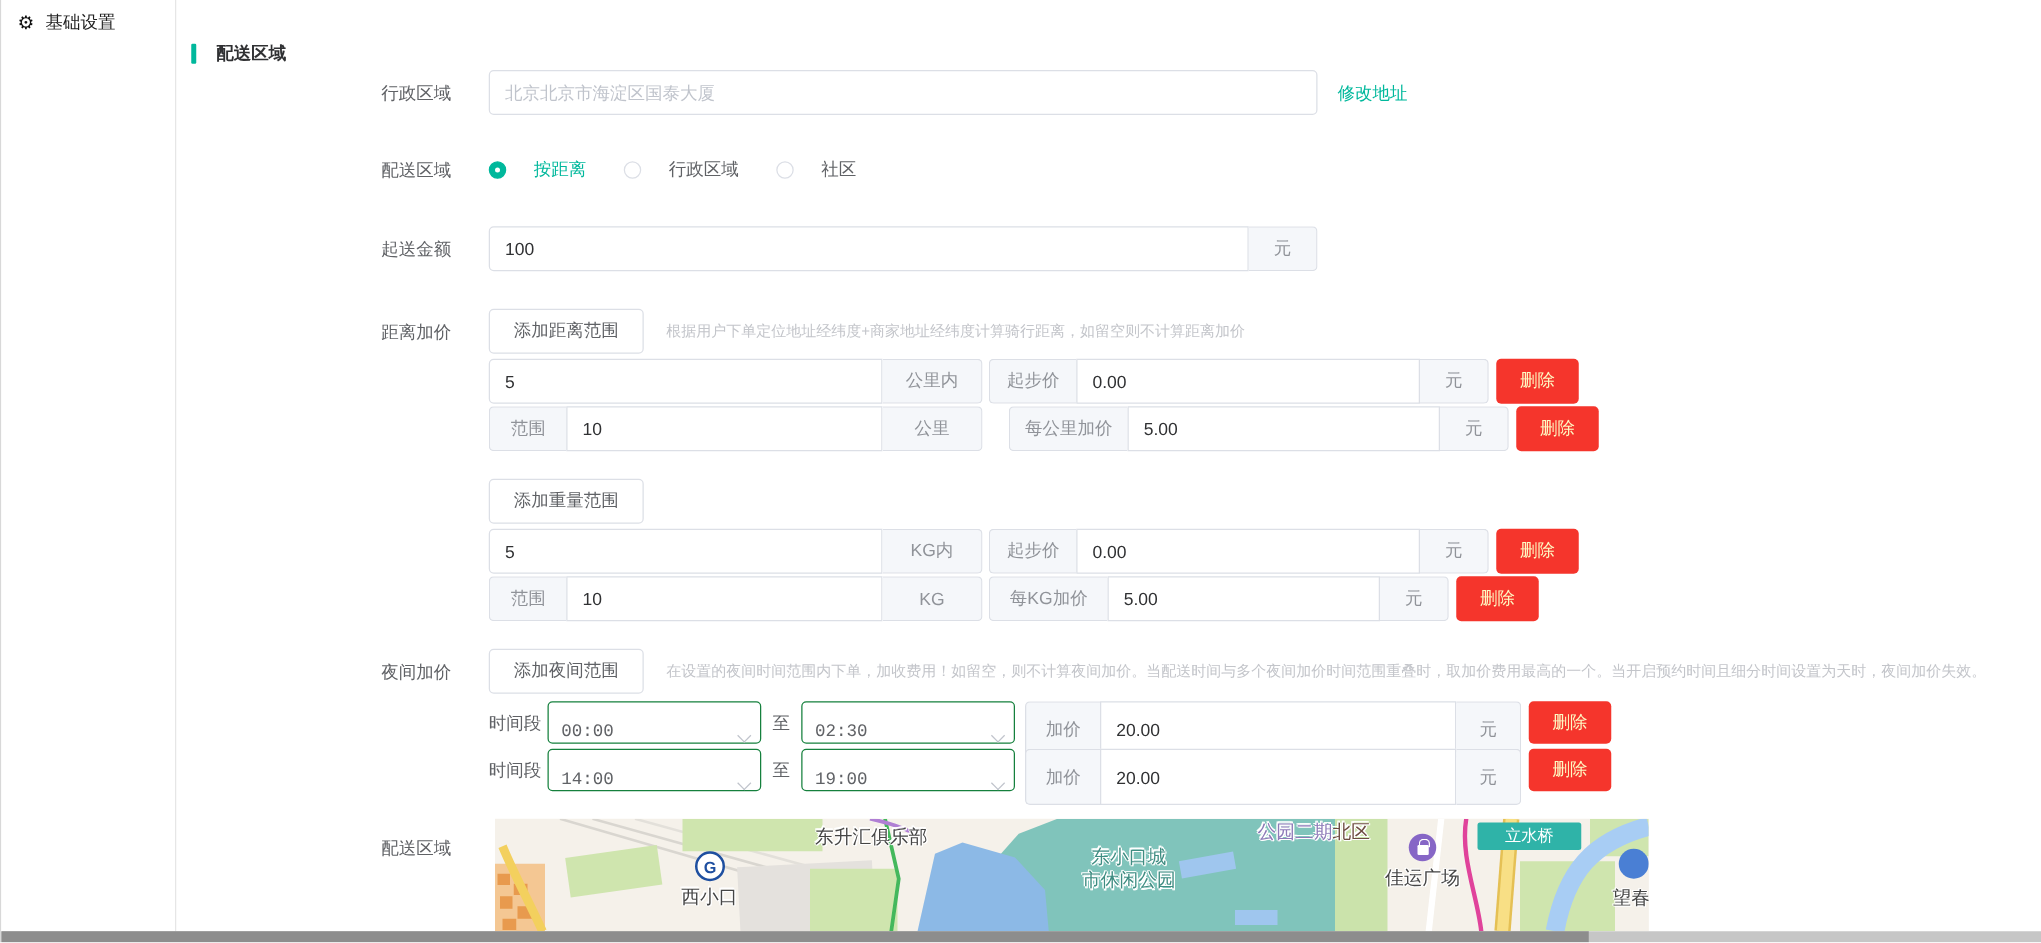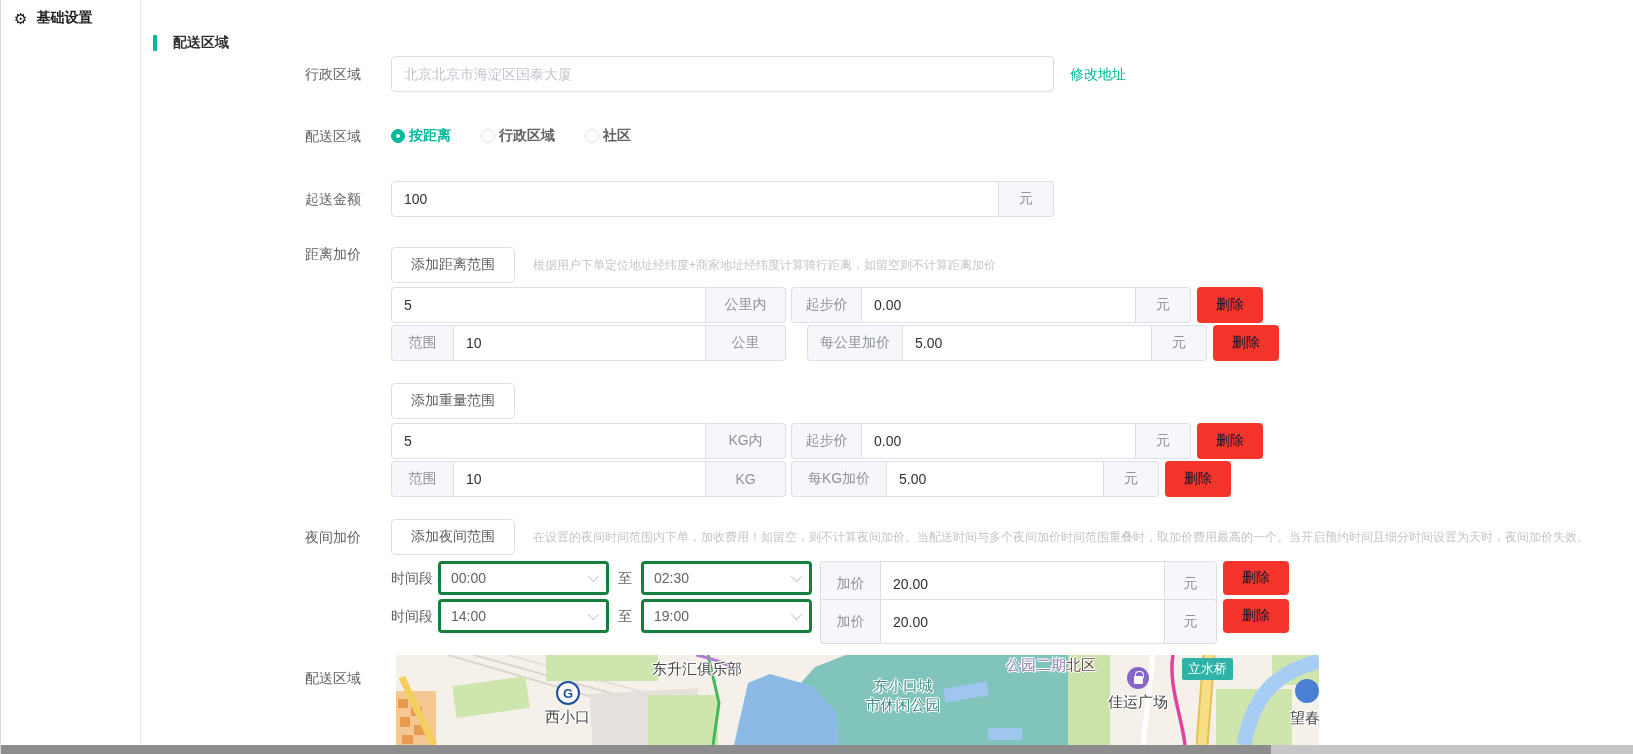--- a/index.html
+++ b/index.html
@@ -3,21 +3,21 @@
 <meta charset="utf-8">
 <style>
   * { margin:0; padding:0; box-sizing:border-box; }
   body { font-family:"Liberation Sans","DejaVu Sans",sans-serif; background:#fff; }
   .page { position:relative; width:1633px; height:754px; background:#fff; overflow:hidden; border-left:1px solid #d8d8d8; }
 
   
   .sidebar { position:absolute; left:0; top:0; width:140px; height:745px; background:#fff; border-right:1px solid #e6e6e6; }
   .sidebar-item { display:flex; align-items:center; gap:9px; padding:9px 13px; cursor:pointer; }
   .sidebar-item .gear { font-size:15px; color:#111; line-height:1; }
-  .sidebar-item .slabel { font-size:14px; font-weight:700; color:#1f1f1f;text-align:center; }
+  .sidebar-item .slabel { font-size:14px; font-weight:400; color:#1f1f1f;text-align:center; }
 
   
   .sec { position:absolute; top:34px; left:152px; display:flex; align-items:center; }
   .sec .bar { width:4px; height:16px; background:var(--accent); border-radius:1px; }
   .sec h2 { margin-left:16px; font-size:14px; font-weight:700; color:#303133; }
 
   
   .flabel { position:absolute; left:110px; width:250px; text-align:right; font-size:14px; color:#606266; line-height:36px; }
   .row { position:absolute; left:390px; display:flex; align-items:flex-start; }
 
@@ -28,50 +28,50 @@
   .ipt.mid { border-radius:0; }
   .seg { display:flex; height:36px; }
   .affix { height:36px; background:#f5f7fa; border:1px solid #dcdfe6; color:#909399; font-size:14px;
            display:flex; align-items:center; justify-content:center; flex:none; }
   .affix.sfx { border-left:0; border-radius:0 4px 4px 0; }
   .affix.pfx { border-right:0; border-radius:4px 0 0 4px; }
 
   .btn-plain { height:36px; padding:0 19px; background:#fff; border:1px solid #dcdfe6; border-radius:4px;
                font-size:14px; color:#606266; font-family:inherit; cursor:pointer; }
   .btn-danger { margin-left:6px; width:66px; height:36px; background:var(--danger); border:none; border-radius:4px;
-                color:#0f172a; font-size:14px; font-family:inherit; cursor:pointer; flex:none; }
+                color:#fef9c3; font-size:14px; font-family:inherit; cursor:pointer; flex:none; }
   .hint { margin-left:18px; line-height:36px; font-size:12px; color:#c3c5ca; white-space:nowrap; }
   .link { margin-left:16px; line-height:36px; font-size:14px; color:var(--accent); cursor:pointer; text-decoration:none; }
 
   
   .radio { display:flex; align-items:center; margin-right:30px; cursor:pointer; height:36px; }
   .radio .dot { width:14px; height:14px; border-radius:50%; border:1px solid #dcdfe6; background:#fff; position:relative; flex:none; }
   .radio.checked .dot { background:var(--accent); border-color:var(--accent); }
   .radio.checked .dot::after { content:""; position:absolute; left:4px; top:4px; width:4px; height:4px; border-radius:50%; background:#fff; }
-  .radio .rlbl { margin-left:4px; font-size:14px; color:#606266;font-weight:bold; }
+  .radio .rlbl { margin-left:22px; font-size:14px; color:#606266; }
   .radio.checked .rlbl { color:var(--accent); }
 
   
   .tlabel { line-height:34px; font-size:14px; color:#606266; margin-right:5px; width:42px; flex:none; }
-  .sel { width:171px; height:34px; border:3px solid #15803d; border-radius:4px; background:#fff; display:flex;
-         align-items:center; justify-content:space-between; padding:0 10px; cursor:pointer; flex:none; }
+  .sel { width:171px; height:34px; border:1px solid #15803d; border-radius:4px; background:#fff; display:flex;
+         align-items:flex-end; justify-content:space-between; padding:0 10px; cursor:pointer; flex:none;font-family:Liberation Mono, monospace; }
   .sel .val { font-size:14px; color:#606266; }
   .chev { width:8px; height:8px; border-right:1.5px solid #c0c4cc; border-bottom:1.5px solid #c0c4cc;
           transform:rotate(45deg) translateY(-2px); }
   .zhi { line-height:34px; margin:0 9px; font-size:14px; color:#606266; }
   .h34 { height:34px !important; }
   .seg.h34 .ipt, .seg.h34 .affix { height:45px; }
 
   
   .map { position:absolute; left:395px; top:655px; width:923px; height:90px; overflow:hidden; background:#f5f1ea; cursor:grab; }
   .map svg { position:absolute; left:0; top:0; }
   .mlabel { position:absolute; font-size:15px; color:#454545; white-space:nowrap;
             text-shadow:1px 0 #fff,-1px 0 #fff,0 1px #fff,0 -1px #fff,1px 1px #fff,-1px -1px #fff; }
   .mlabel.park { color:#3f8d82; text-align:center; line-height:19px; }
-  .badge { position:absolute; background:#2fb3a8; color:#fff; font-size:13px; padding:2px 6px; border-radius:2px; text-shadow:none; }
+  .badge { position:absolute; background:#2fb3a8; color:#fff; font-size:13px; padding:2px 22px; border-radius:2px; text-shadow:none; }
   .micon { position:absolute; border-radius:50%; display:flex; align-items:center; justify-content:center; }
   .micon.subway { width:24px; height:24px; background:#fff; border:2.5px solid #1e4fa0; color:#1e4fa0; font-weight:700; font-size:13px; }
   .micon.mall { width:22px; height:22px; background:#8666c6; }
   .micon.poi { width:24px; height:24px; background:#4a7fd4; }
   .bag { width:9px; height:8px; background:#fff; border-radius:1px; position:relative; margin-top:3px; }
   .bag::before { content:""; position:absolute; top:-5px; left:1px; width:7px; height:6px;
                  border:1.5px solid #fff; border-bottom:none; border-radius:4px 4px 0 0; }
 
   
   .hbar { position:absolute; left:0; top:745px; width:1633px; height:9px; background:#c6c6c6; }
@@ -117,21 +117,21 @@
   </div>
 
   <div class="flabel" style="top:181px">起送金额</div>
   <div class="row" style="top:181px">
     <div class="seg" style="width:663px">
       <input class="ipt rr0" style="flex: 1 1 0%;" value="100">
       <div class="affix sfx" style="width:55px">元</div>
     </div>
   </div>
 
-  <div class="flabel" style="top:236px">距离加价</div>
+  <div class="flabel" style="top:247px">距离加价</div>
   <div class="row" style="top:247px">
     <button class="btn-plain">添加距离范围</button>
     <span class="hint">根据用户下单定位地址经纬度+商家地址经纬度计算骑行距离，如留空则不计算距离加价</span>
   </div>
 
   <div class="row" style="top:287px">
     <div class="seg" style="width:395px">
       <input class="ipt rr0" style="flex: 1 1 0%;" value="5">
       <div class="affix sfx" style="width:80px">公里内</div>
     </div>

